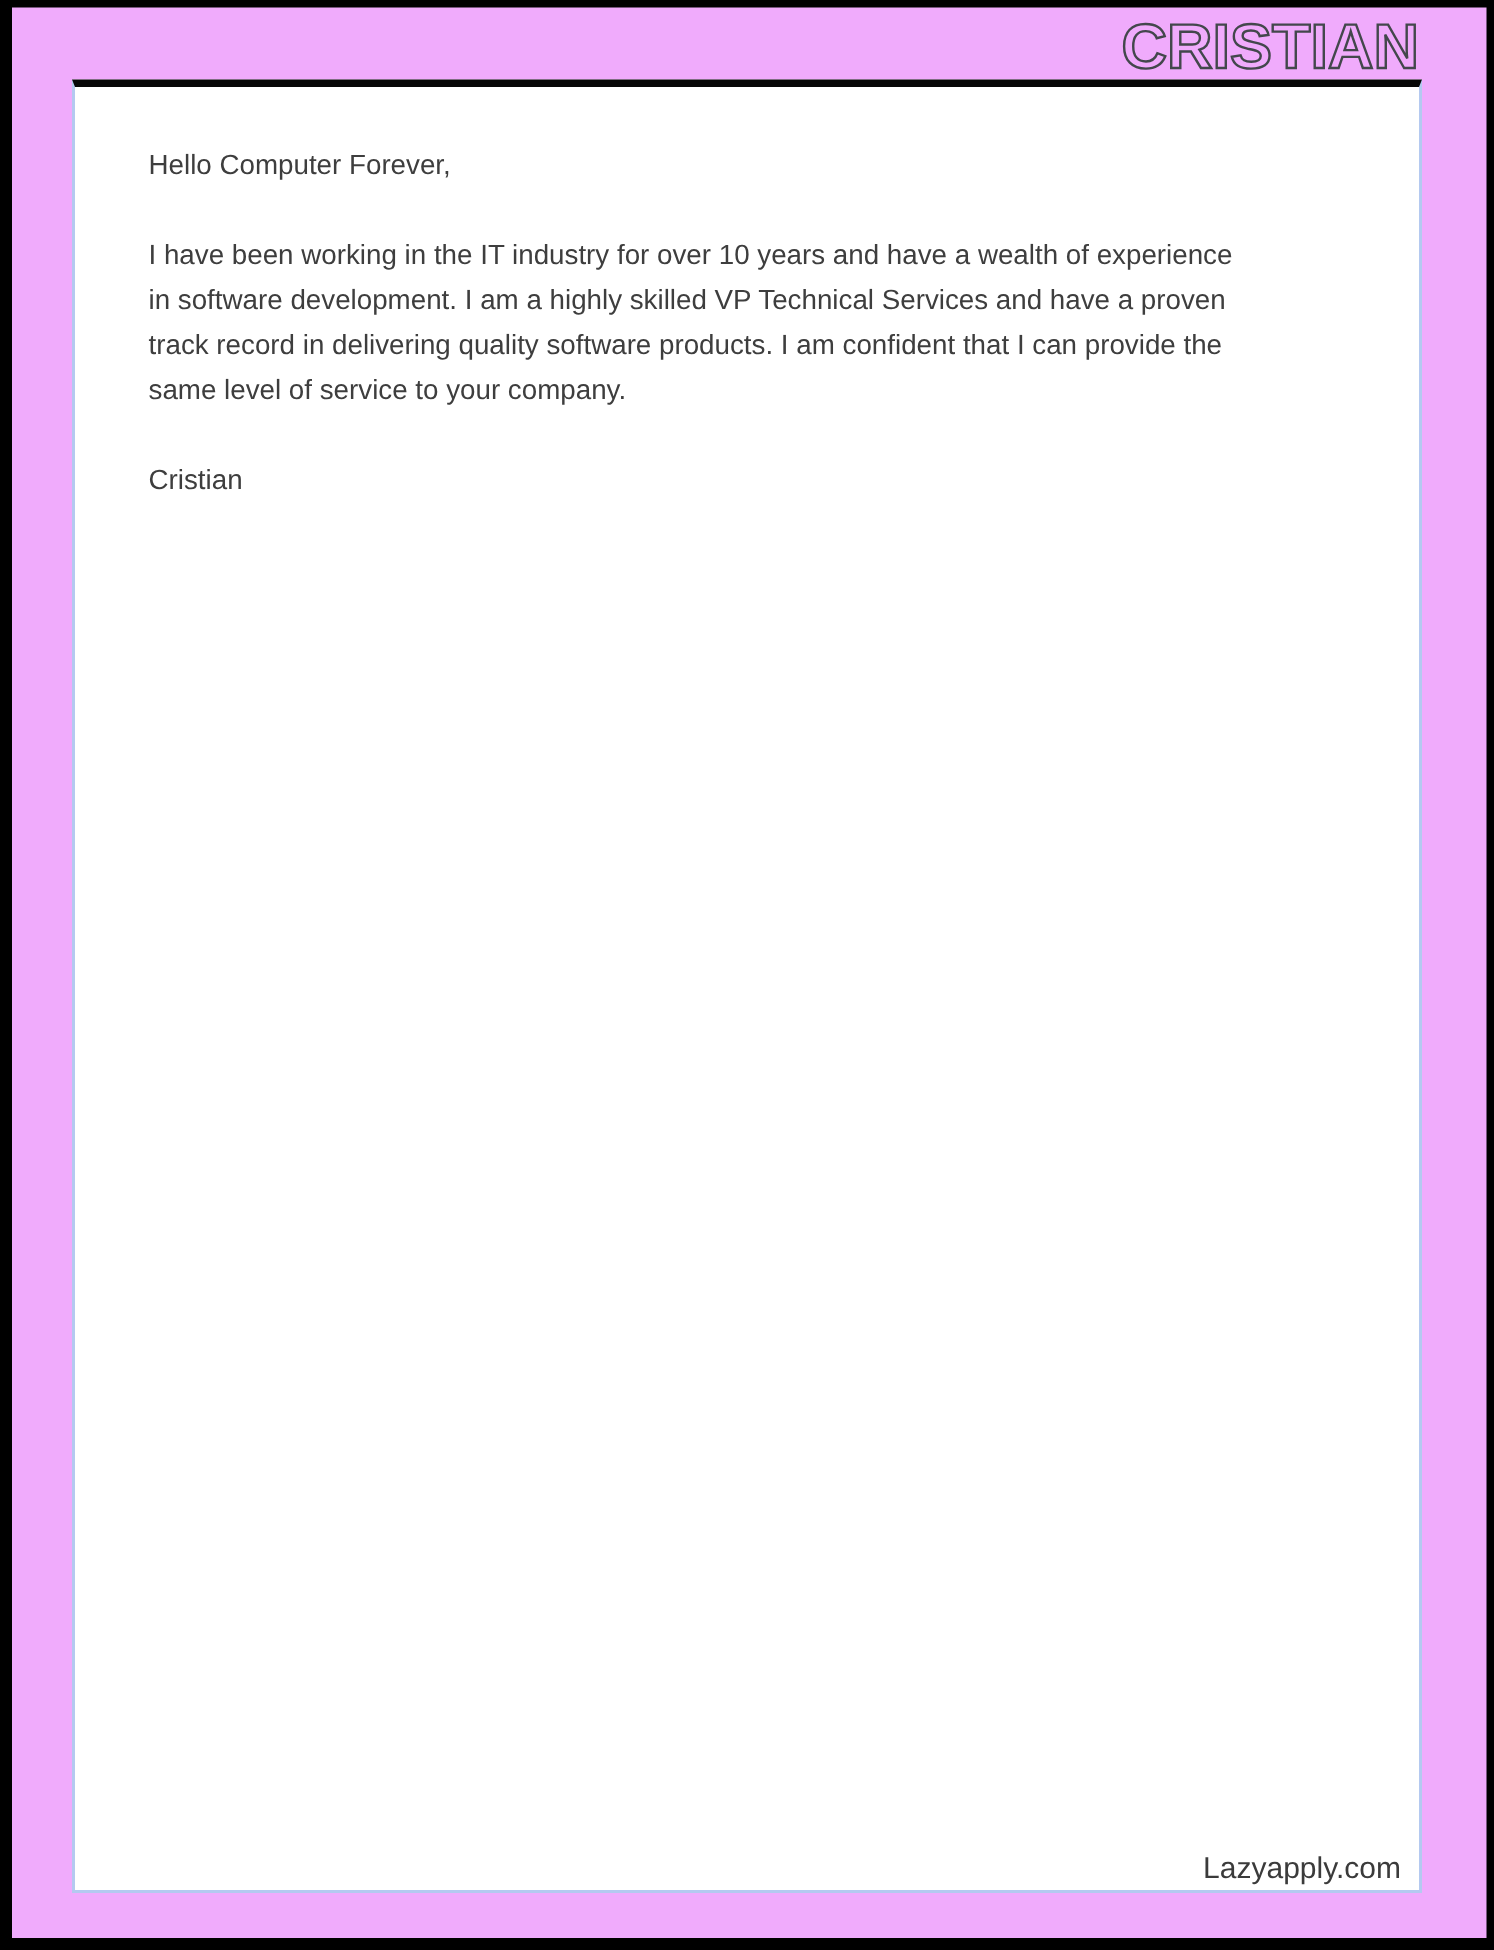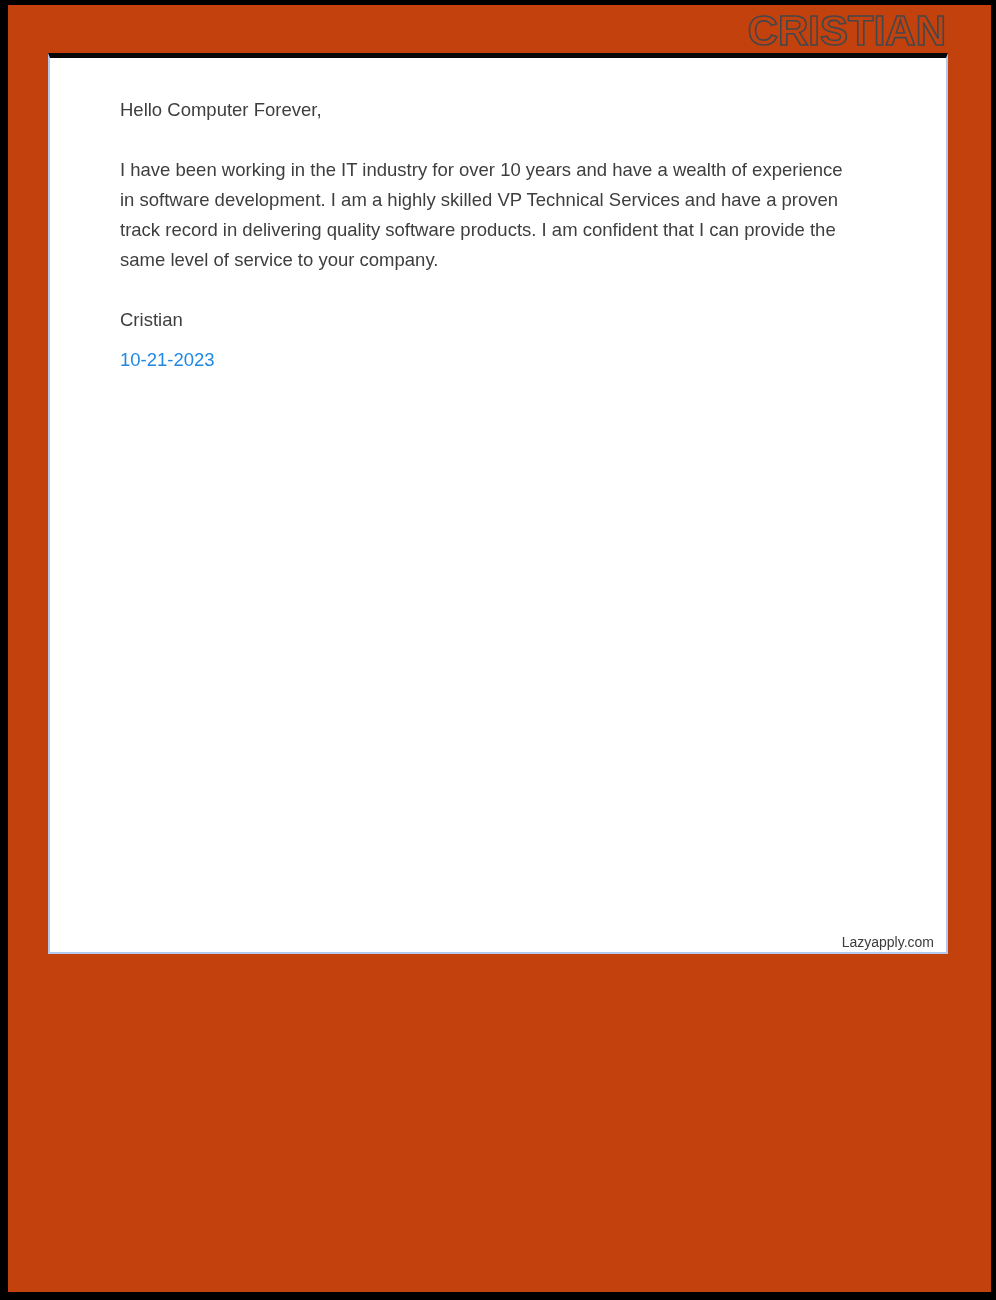--- a/index.html
+++ b/index.html
@@ -14,21 +14,21 @@
     font-family: "Liberation Sans", "DejaVu Sans", sans-serif;
     overflow: hidden;
   }
   
   .canvas {
     position: absolute;
     top: 5px;
     right: 5px;
     bottom: 8px;
     left: 8px;
-    background: #c2410c;
+    background: #f0abfc;
   }
   
   .header-band {
     position: absolute;
     top: 0;
     left: 40px;
     right: 43px;
     height: 48px;
     display: flex;
     justify-content: flex-end;
@@ -44,28 +44,27 @@
     text-shadow: 0 0 0 rgba(0,0,0,0);
     padding-right: 2px;
     user-select: none;
   }
   
   .page {
     position: absolute;
     top: 48px;
     left: 40px;
     right: 43px;
-    height: 901px;
+    height: 1209px;
     box-sizing: border-box;
     background: #ffffff;
     border-top: 5px solid #070707;
     border-left: 2px solid #b4c9f0;
     border-right: 2px solid #b4c9f0;
     border-bottom: 2px solid #b4c9f0;
-    padding-left: 21px;
   }
   .letter {
     padding: 37px 52px 0 49px;
     color: #3e3e3e;
     font-size: 18.5px;
     font-weight: 300;
     line-height: 30px;
   }
   .letter p {
     margin: 0 0 30px 0;
@@ -77,21 +76,21 @@
   .date-link {
     color: #1e88e5;
     white-space: pre-line;
     margin: 0;
     cursor: pointer;
   }
   .watermark {
     position: absolute;
     right: 12px;
     bottom: 2px;
-    font-size: 14px;
+    font-size: 20px;
     color: #3b3b3b;
     font-weight: 300;
   }
 </style>
 </head>
 <body>
 
 <div class="canvas">
 
   <div class="header-band">
@@ -106,19 +105,18 @@
       <p>I have been working in the IT industry for over 10 years and have a wealth of experience
 in software development. I am a highly skilled VP Technical Services and have a proven
 track record in delivering quality software products. I am confident that I can provide the
 same level of service to your company.</p>
 
 
 
 
       <p class="signature">Cristian</p>
 
-      <p class="date-link">10-21-2023</p>
     </div>
 
     <div class="watermark">Lazyapply.com</div>
   </div>
 
 </div>
 
 </body></html>

